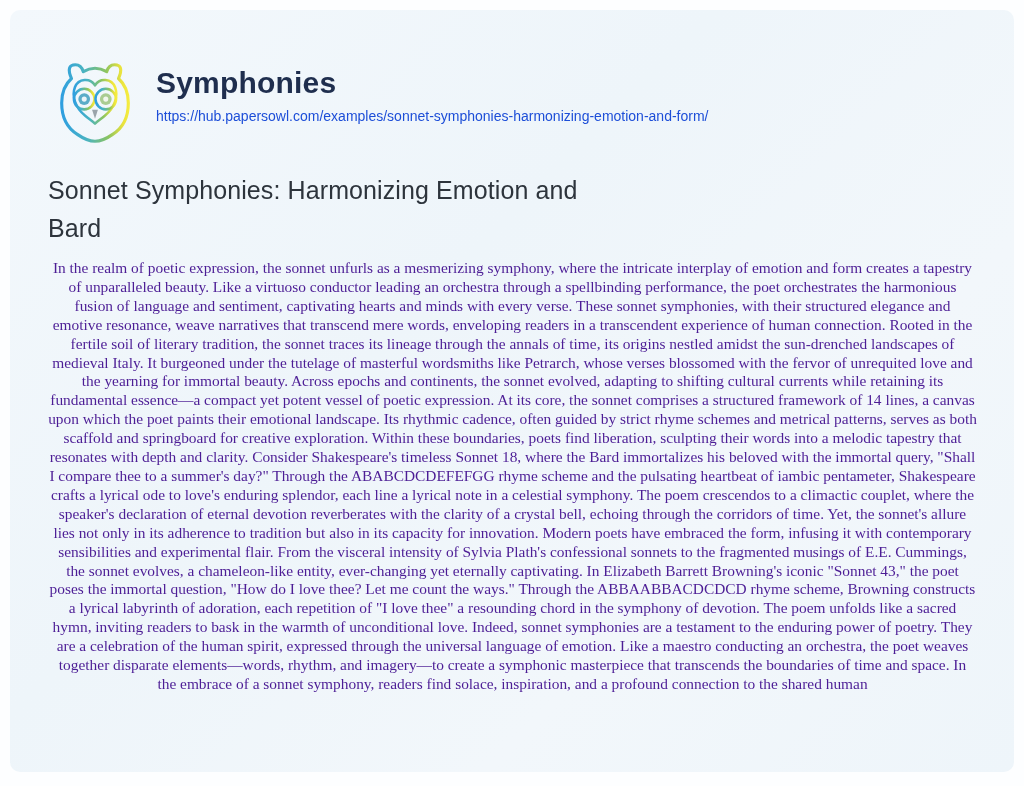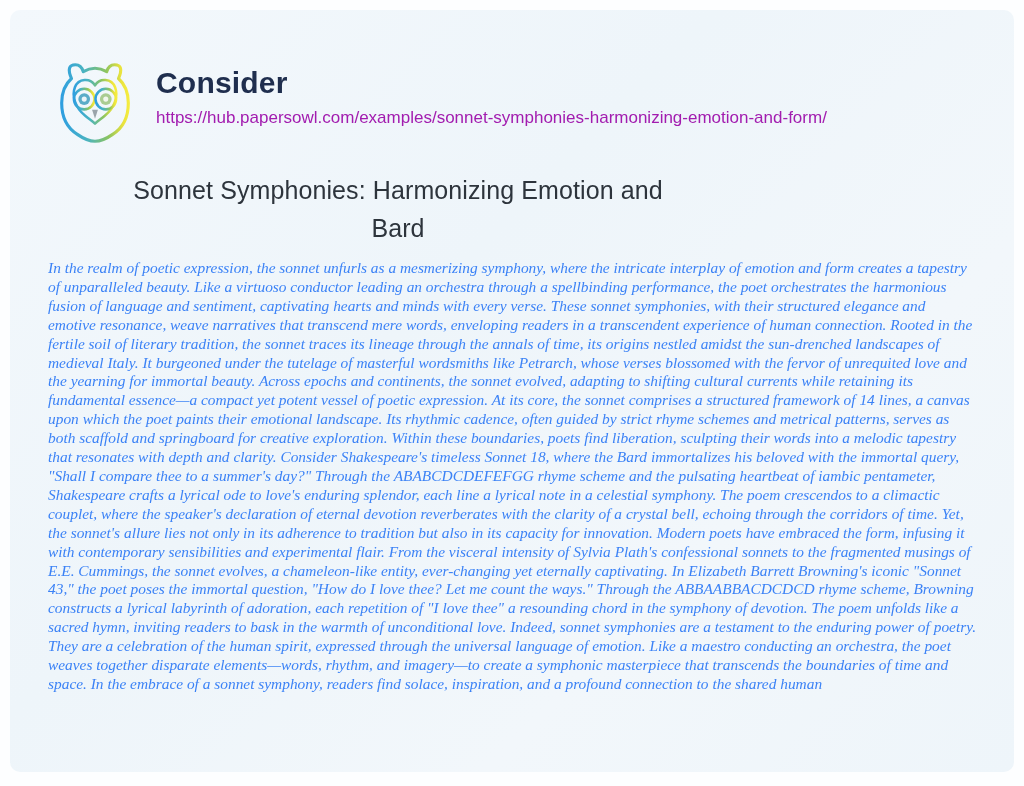--- a/index.html
+++ b/index.html
@@ -35,47 +35,45 @@
   .brand-block { margin-left: 10px; padding-top: 12px; }
   .brand-name {
     font-size: 30px;
     font-weight: 700;
     letter-spacing: 0.2px;
     color: #1f2e4e;
     line-height: 1.1;
   }
   .brand-url {
     margin-top: 9px;
-    font-size: 17px;
+    font-size: 14px;
     font-weight: 400;
-    color: #a21caf;
+    color: #1d4ed8;
     text-decoration: none;
     display: inline-block;
   }
   .article-title {
     position: absolute;
     left: 48px; top: 171px;
     width: 700px;
     font-size: 25px;
     font-weight: 400;
     color: #2d343c;
     line-height: 38px;
     letter-spacing: 0.1px;
-    text-align: center;
   }
   .article-body {
     position: absolute;
     left: 48px; top: 259px;
     width: 929px;
     font-family: "Liberation Serif", serif;
     font-size: 15.4px;
     line-height: 18.9px;
-    color: #3b82f6;
-    text-align: left;
-    font-style: italic;
+    color: #4c1d95;
+    text-align: center;
   }
 </style>
 </head>
 <body>
 
 <div class="canvas">
   <div class="page-card"></div>
 
   <div class="header">
     <div class="logo-icon-wrap">
@@ -99,21 +97,21 @@
         <circle cx="39" cy="46" r="2.6" fill="#eaf4f8"></circle>
 
         <circle cx="61" cy="46" r="10.5" stroke="url(#owlgrad)" stroke-width="2.6"></circle>
         <circle cx="61" cy="46" r="6" fill="#9dc47f" opacity="0.85"></circle>
         <circle cx="61" cy="46" r="2.6" fill="#f2f7ee"></circle>
 
         <path d="M 47,57 L 53,57 L 50,66 Z" fill="#9aa4ab"></path>
       </svg>
     </div>
     <div class="brand-block">
-      <div class="brand-name">Consider</div>
+      <div class="brand-name">Symphonies</div>
       <a class="brand-url" href="#">https://hub.papersowl.com/examples/sonnet-symphonies-harmonizing-emotion-and-form/</a>
     </div>
   </div>
 
   <h1 class="article-title"><span>Sonnet Symphonies: Harmonizing Emotion and</span><br><span>Bard</span></h1>
 
   <p class="article-body">In the realm of poetic expression, the sonnet unfurls as a mesmerizing symphony, where the intricate interplay of emotion and form creates a tapestry of unparalleled beauty. Like a virtuoso conductor leading an orchestra through a spellbinding performance, the poet orchestrates the harmonious fusion of language and sentiment, captivating hearts and minds with every verse. These sonnet symphonies, with their structured elegance and emotive resonance, weave narratives that transcend mere words, enveloping readers in a transcendent experience of human connection. Rooted in the fertile soil of literary tradition, the sonnet traces its lineage through the annals of time, its origins nestled amidst the sun-drenched landscapes of medieval Italy. It burgeoned under the tutelage of masterful wordsmiths like Petrarch, whose verses blossomed with the fervor of unrequited love and the yearning for immortal beauty. Across epochs and continents, the sonnet evolved, adapting to shifting cultural currents while retaining its fundamental essence—a compact yet potent vessel of poetic expression. At its core, the sonnet comprises a structured framework of 14 lines, a canvas upon which the poet paints their emotional landscape. Its rhythmic cadence, often guided by strict rhyme schemes and metrical patterns, serves as both scaffold and springboard for creative exploration. Within these boundaries, poets find liberation, sculpting their words into a melodic tapestry that resonates with depth and clarity. Consider Shakespeare's timeless Sonnet 18, where the Bard immortalizes his beloved with the immortal query, "Shall I compare thee to a summer's day?" Through the ABABCDCDEFEFGG rhyme scheme and the pulsating heartbeat of iambic pentameter, Shakespeare crafts a lyrical ode to love's enduring splendor, each line a lyrical note in a celestial symphony. The poem crescendos to a climactic couplet, where the speaker's declaration of eternal devotion reverberates with the clarity of a crystal bell, echoing through the corridors of time. Yet, the sonnet's allure lies not only in its adherence to tradition but also in its capacity for innovation. Modern poets have embraced the form, infusing it with contemporary sensibilities and experimental flair. From the visceral intensity of Sylvia Plath's confessional sonnets to the fragmented musings of E.E. Cummings, the sonnet evolves, a chameleon-like entity, ever-changing yet eternally captivating. In Elizabeth Barrett Browning's iconic "Sonnet 43," the poet poses the immortal question, "How do I love thee? Let me count the ways." Through the ABBAABBACDCDCD rhyme scheme, Browning constructs a lyrical labyrinth of adoration, each repetition of "I love thee" a resounding chord in the symphony of devotion. The poem unfolds like a sacred hymn, inviting readers to bask in the warmth of unconditional love. Indeed, sonnet symphonies are a testament to the enduring power of poetry. They are a celebration of the human spirit, expressed through the universal language of emotion. Like a maestro conducting an orchestra, the poet weaves together disparate elements—words, rhythm, and imagery—to create a symphonic masterpiece that transcends the boundaries of time and space. In the embrace of a sonnet symphony, readers find solace, inspiration, and a profound connection to the shared human</p>
 </div>
 
 </body></html>

